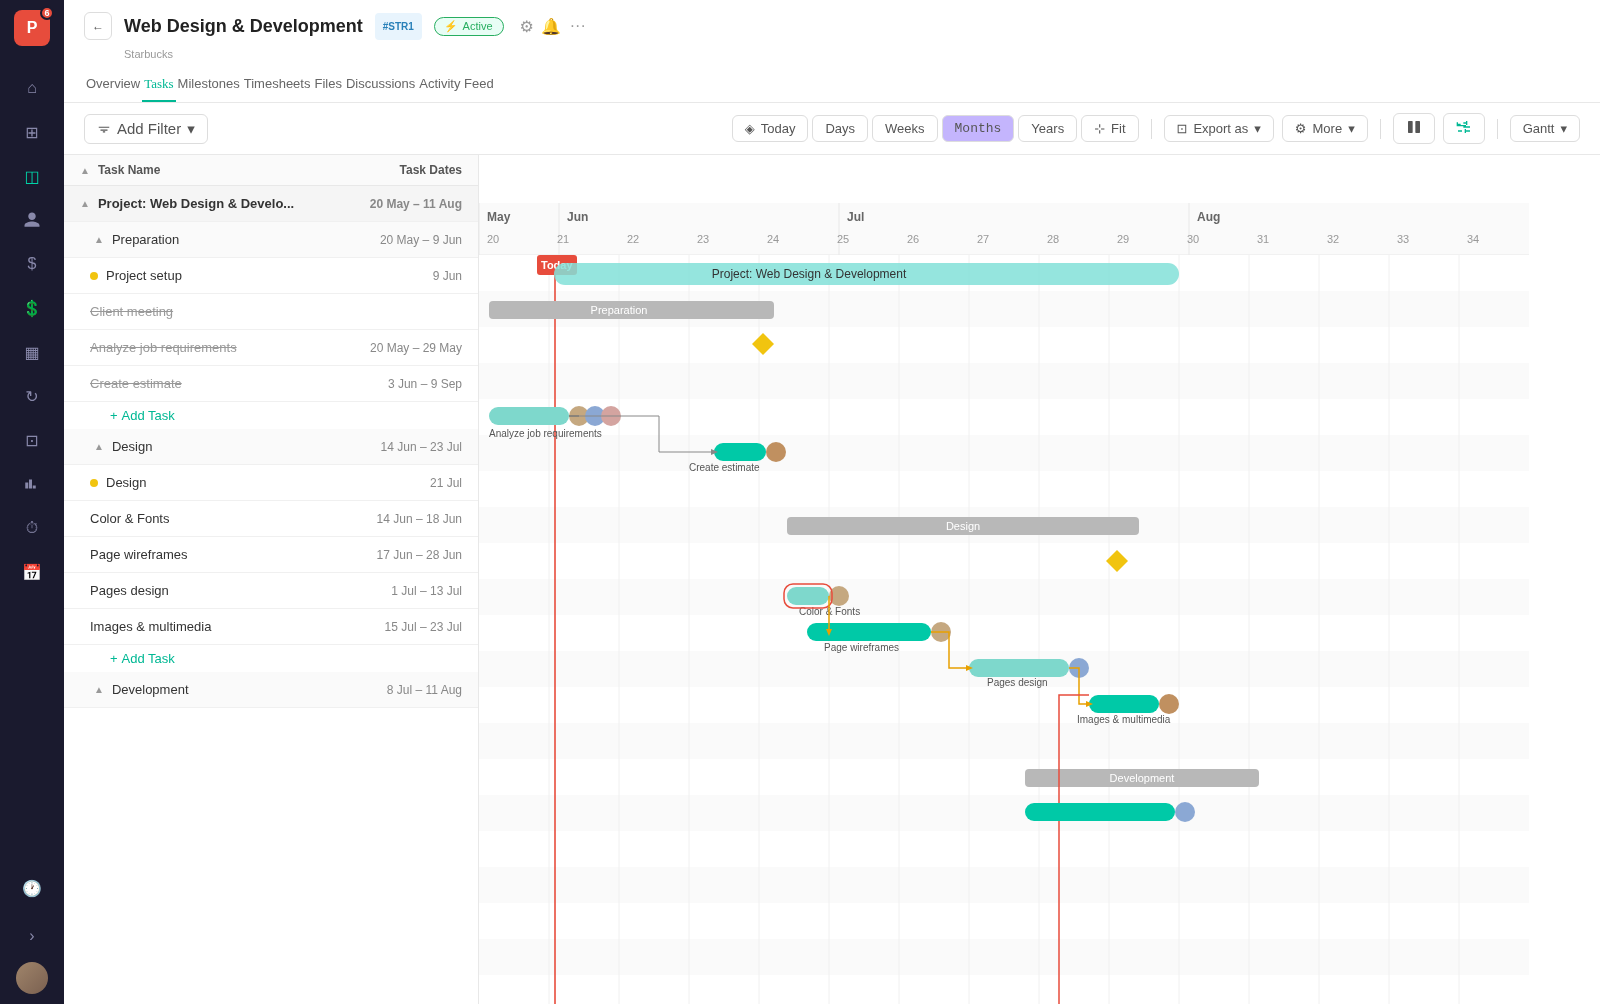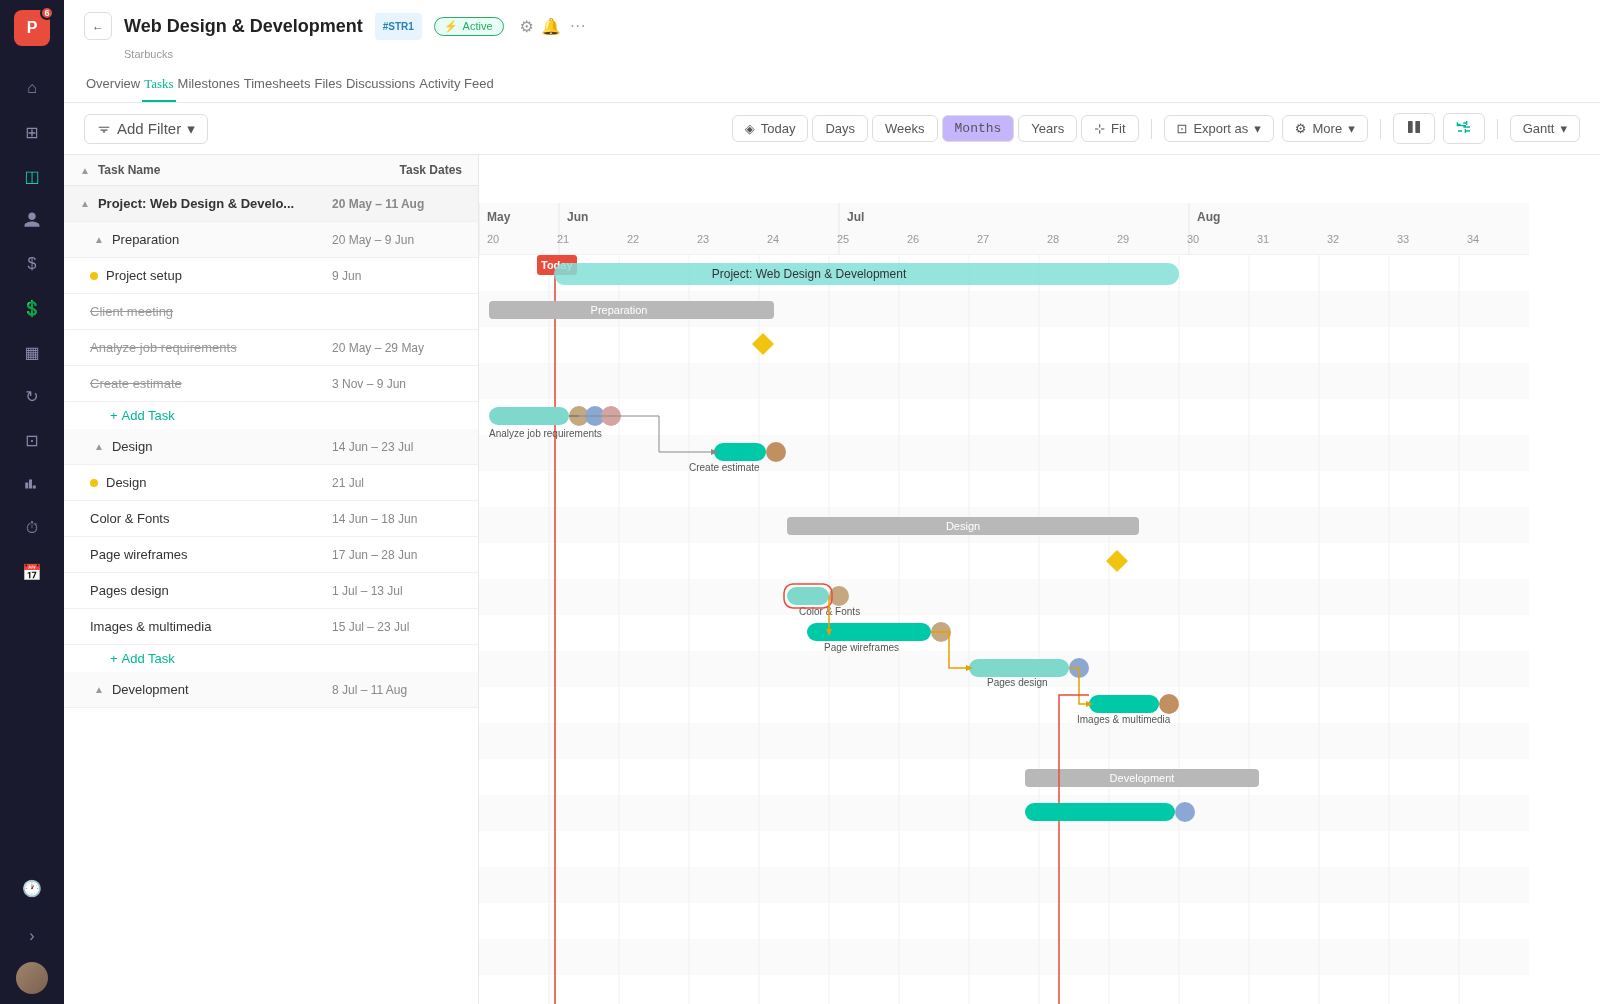--- a/index.html
+++ b/index.html
@@ -148,21 +148,21 @@
     .task-row {
       display: flex; align-items: center;
       padding: 6px 16px; border-bottom: 1px solid #f0f0f0;
       min-height: 36px;
     }
     .task-row.group { background: #fafafa; font-weight: 500; }
     .task-row.project { background: #f5f5f5; font-weight: 600; }
 
     .task-name { flex: 1; font-size: 13px; color: #333; white-space: nowrap; overflow: hidden; text-overflow: ellipsis; }
     .task-name.strikethrough { text-decoration: line-through; color: #999; }
-    .task-date { width: 130px; font-size: 12px; color: #888; text-align: left; white-space: nowrap; }
+    .task-date { width: 130px; font-size: 12px; color: #888; text-align: right; white-space: nowrap; }
 
     .indent-1 { padding-left: 30px; }
     .indent-2 { padding-left: 26px; }
 
     .dot-yellow { width: 8px; height: 8px; border-radius: 50%; background: #f1c40f; margin-right: 8px; flex-shrink: 0; }
 
     .add-task { color: #00b894; font-size: 13px; cursor: pointer; display: flex; align-items: center; gap: 4px; padding: 6px 16px 6px 46px; }
 
     
     .gantt-area {
@@ -319,21 +319,21 @@
         <span class="task-date"></span>
       </div>
 
       <div class="task-row indent-2">
         <span class="task-name strikethrough">Analyze job requirements</span>
         <span class="task-date">20 May – 29 May</span>
       </div>
 
       <div class="task-row indent-2">
         <span class="task-name strikethrough">Create estimate</span>
-        <span class="task-date">3 Nov – 9 Jun</span>
+        <span class="task-date">3 Jun – 9 Sep</span>
       </div>
 
       <div class="add-task">
         <span>+</span>
         <span>Add Task</span>
       </div>
 
       <div class="task-row group indent-1">
         <span class="collapse-icon">▲</span>
         <span class="task-name">Design</span>

